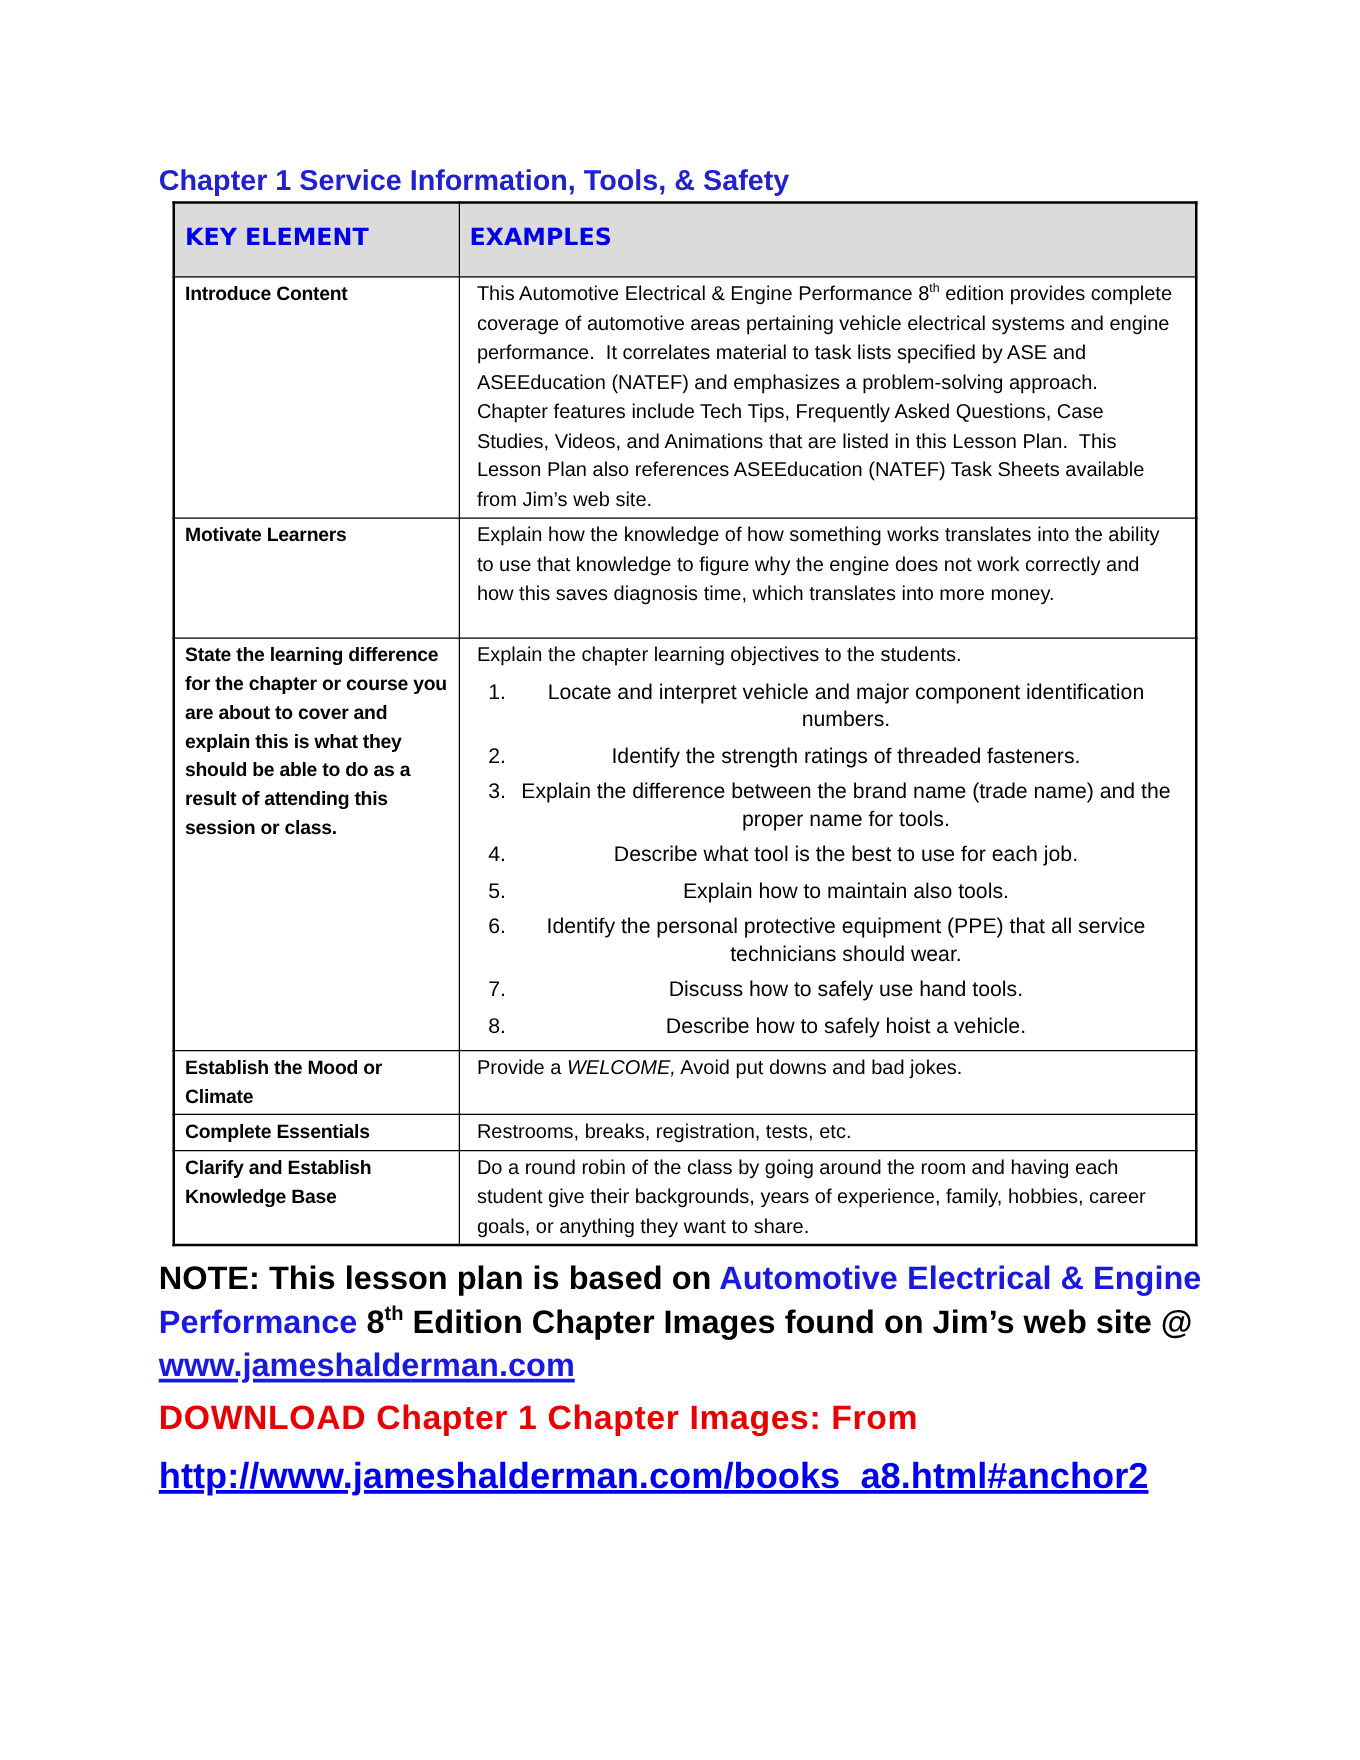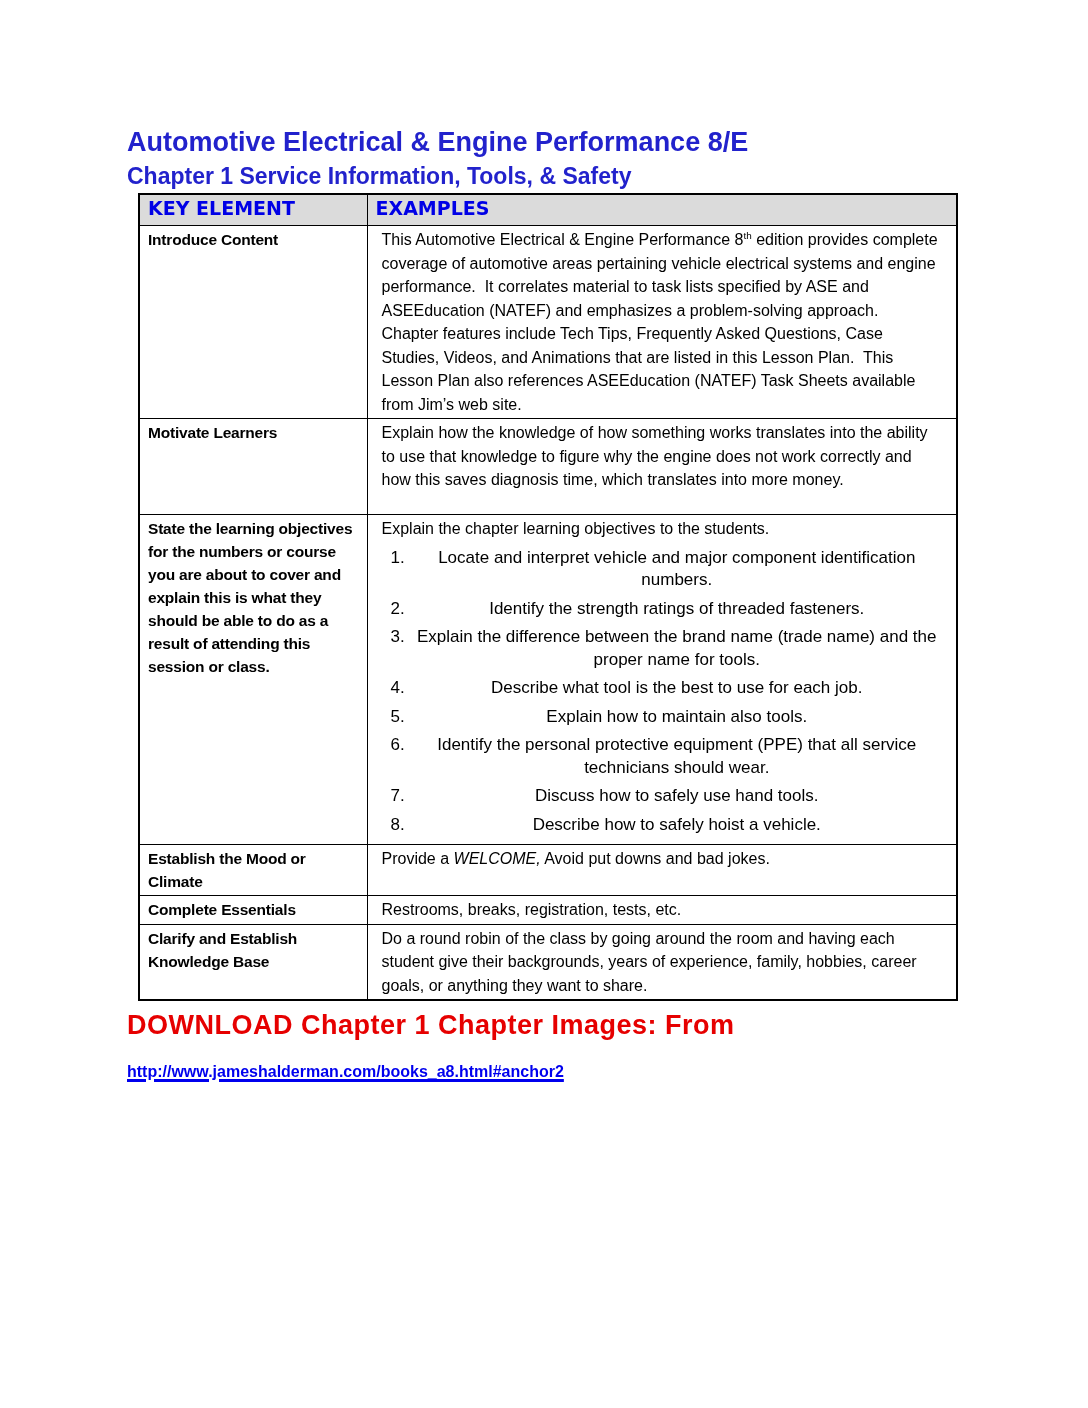--- a/index.html
+++ b/index.html
@@ -38,21 +38,21 @@
   col.c2 { width: 590px; }
   th, td {
     border: 1.5px solid var(--border, #000);
     vertical-align: top;
   }
   th {
     background: var(--header-bg, #DBDBDB);
     color: var(--header-blue, #0000E6);
     font-family: "DejaVu Sans", sans-serif;
     font-weight: 700; font-size: 19px;
-    text-align: left; padding: 2px 8px; height: 26px;
+    text-align: left; padding: 16px 8px; height: 26px;
   }
   td.key {
     font-weight: 700; font-size: 15.5px; line-height: 23px;
     letter-spacing: -0.2px;
     padding: 2px 6px 2px 8px;
     white-space: pre-wrap;
   }
   td.ex {
     font-size: 16px; line-height: 23.5px;
     padding: 2px 14px;
@@ -82,32 +82,31 @@
     cursor: pointer;
   }
   .download {
     margin: 8px 0 0 0;
     font-weight: 700; font-size: 27px; line-height: 32px;
     color: var(--red, #E60000);
     letter-spacing: 0.5px;
   }
   a.download-url {
     display: inline-block; margin-top: 17px;
-    font-weight: 700; font-size: 16px; line-height: 28px;
+    font-weight: 700; font-size: 29px; line-height: 28px;
     color: var(--link-blue, #0000EE);
     text-decoration: underline; text-decoration-thickness: 2.5px;
     cursor: pointer;
   }
 </style>
 </head>
 <body>
 
 <div class="page">
 
-  <div class="title1">Automotive Electrical &amp; Engine Performance 8/E</div>
   <div class="title2">Chapter 1 Service Information, Tools, &amp; Safety</div>
 
   <table class="lesson">
     <colgroup>
         <col class="c1">
         <col class="c2">
       </colgroup>
     <tbody>
         <tr>
       <th>KEY ELEMENT</th>
@@ -118,21 +117,21 @@
       <td class="key">Introduce Content</td>
       <td class="ex"><span class="t">This Automotive Electrical &amp; Engine Performance 8</span><sup>th</sup><span class="t"> edition provides complete coverage of automotive areas pertaining vehicle electrical systems and engine performance.  It correlates material to task lists specified by ASE and ASEEducation (NATEF) and emphasizes a problem-solving approach.  Chapter features include Tech Tips, Frequently Asked Questions, Case Studies, Videos, and Animations that are listed in this Lesson Plan.  This Lesson Plan also references ASEEducation (NATEF) Task Sheets available from Jim’s web site.</span></td>
     </tr>
 
     <tr class="r2">
       <td class="key">Motivate Learners</td>
       <td class="ex"><span class="t">Explain how the knowledge of how something works translates into the ability to use that knowledge to figure why the engine does not work correctly and how this saves diagnosis time, which translates into more money.</span></td>
     </tr>
 
     <tr class="r3">
-      <td class="key">State the learning objectives for the numbers or course you are about to cover and explain this is what they should be able to do as a result of attending this session or class.</td>
+      <td class="key">State the learning difference for the chapter or course you are about to cover and explain this is what they should be able to do as a result of attending this session or class.</td>
       <td class="ex">
         <span class="t">Explain the chapter learning objectives to the students.</span>
         <ol class="objectives">
           <li>Locate and interpret vehicle and major component identification numbers.</li>
           <li>Identify the strength ratings of threaded fasteners.</li>
           <li>Explain the difference between the brand name (trade name) and the proper name for tools.</li>
           <li>Describe what tool is the best to use for each job.</li>
           <li>Explain how to maintain also tools.</li>
           <li>Identify the personal protective equipment (PPE) that all service technicians should wear.</li>
           <li>Discuss how to safely use hand tools.</li>
@@ -151,18 +150,19 @@
       <td class="ex"><span class="t">Restrooms, breaks, registration, tests, etc.</span></td>
     </tr>
 
     <tr class="r6">
       <td class="key">Clarify and Establish Knowledge Base</td>
       <td class="ex"><span class="t">Do a round robin of the class by going around the room and having each student give their backgrounds, years of experience, family, hobbies, career goals, or anything they want to share.</span></td>
     </tr>
   </tbody>
     </table>
 
+  <p class="note"><span class="t">NOTE: This lesson plan is based on </span><span class="t blue">Automotive Electrical &amp; Engine Performance</span><span class="t"> 8</span><sup>th</sup><span class="t"> Edition Chapter Images found on Jim’s web site @ </span><a class="link">www.jameshalderman.com</a></p>
 
   <p class="download">DOWNLOAD Chapter 1 Chapter Images: From</p>
 
   <a class="download-url">http://www.jameshalderman.com/books_a8.html#anchor2</a>
 
 </div>
 
 </body></html>

